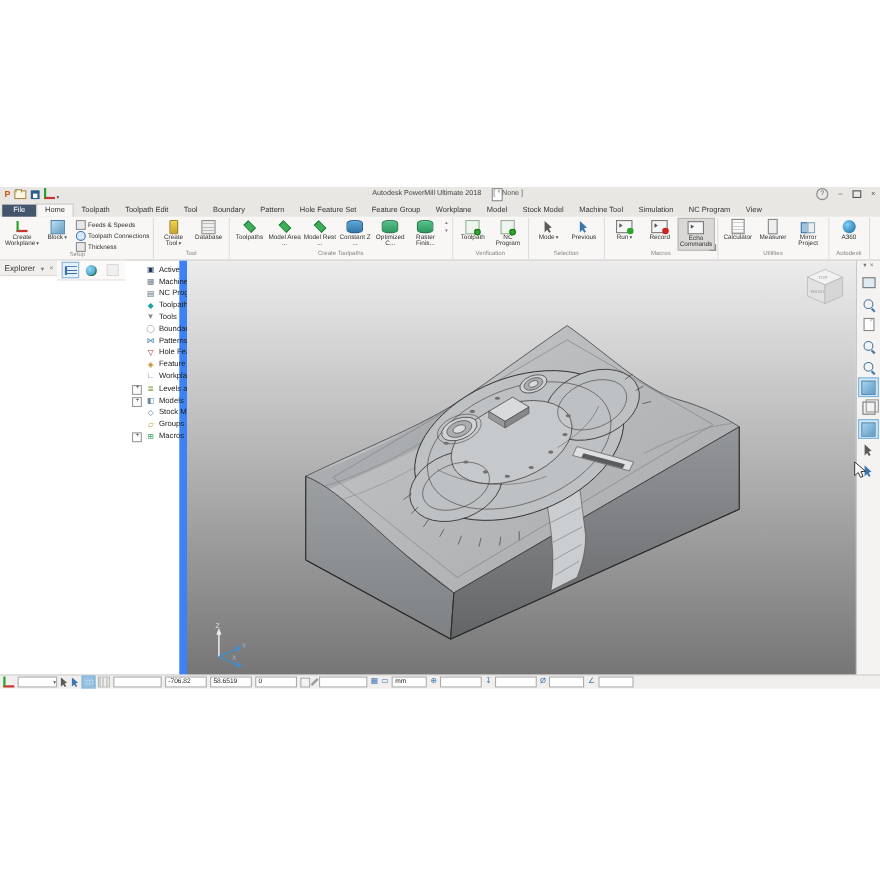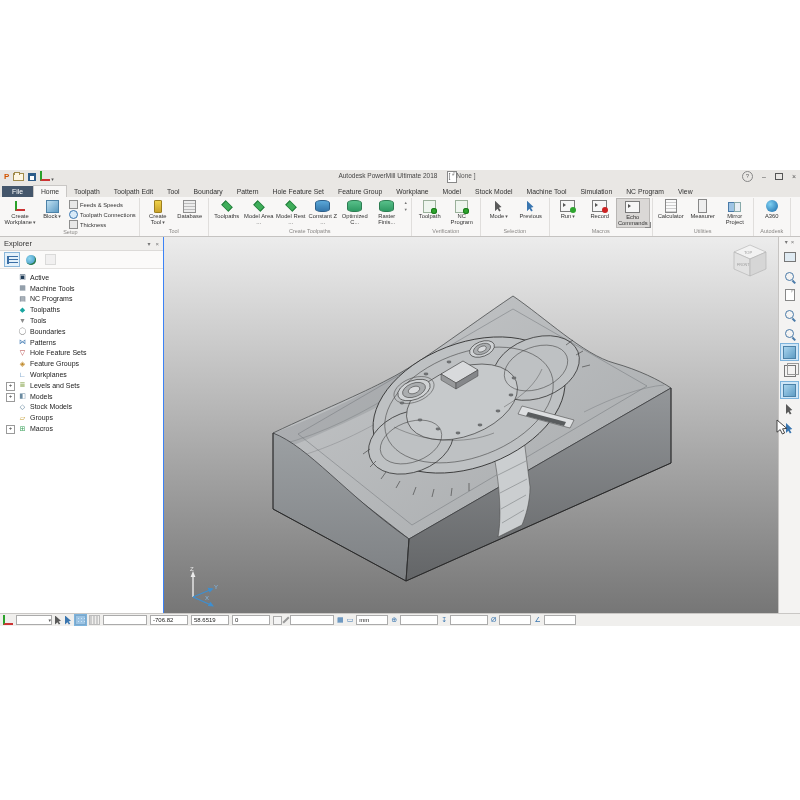--- a/index.html
+++ b/index.html
@@ -63,21 +63,21 @@
   .ic-console.rec::after{background:#cc2222;}
   .ic-calc{width:10px;height:12px;border:1px solid #888;display:inline-block;background:repeating-linear-gradient(#fafafa 0 2px,#cfcfcf 2px 3px);}
   .ic-meas{width:7px;height:12px;border:1px solid #888;background:#eee;display:inline-block;}
   .ic-mirror{width:13px;height:10px;position:relative;display:inline-block;}
   .ic-mirror::before{content:"";position:absolute;left:0;top:1px;width:6px;height:8px;background:#9fc4e4;border:1px solid #4a7aa8;}
   .ic-mirror::after{content:"";position:absolute;right:0;top:1px;width:5px;height:8px;border:1px solid #8aa;background:#e8eef4;}
   .ic-a360{width:12px;height:12px;border-radius:50%;background:radial-gradient(circle at 35% 35%,#7fd0f2,#1668a8);display:inline-block;}
 
   
   .main{display:flex;height:376px;}
-  .explorer{width:163px;background:#fff;border-right:1px solid #3b82f6;display:flex;flex-direction:column;}
+  .explorer{width:163px;background:#fff;border-right:7px solid #3b82f6;display:flex;}
   .exhead{height:13px;background:#f0efed;display:flex;align-items:center;padding:0 4px;font-size:7.5px;color:#333;border-bottom:1px solid #dcdad8;}
   .exhead .sp{flex:1;}
   .exhead .pc{color:#777;font-size:6px;margin-left:5px;}
   .extools{height:17px;display:flex;align-items:center;gap:3px;padding:0 4px;background:#fbfaf9;border-bottom:1px solid #e4e2e0;}
   .exbtn{width:14px;height:13px;display:flex;align-items:center;justify-content:center;border:1px solid transparent;}
   .exbtn.active{border-color:#8ab6d9;background:#e4f1fa;}
   .exbtn .lines{width:9px;height:8px;background:repeating-linear-gradient(#3a6ea5 0 1px,transparent 1px 3px);border-left:2px solid #3a6ea5;}
   .exbtn .globe{width:10px;height:10px;border-radius:50%;background:radial-gradient(circle at 35% 35%,#8fd6ef,#2c86b8);box-shadow:inset -1px -1px 0 #2e7d46;}
   .exbtn .disbox{width:9px;height:9px;border:1px solid #bbb;background:#e8e8e8;opacity:.5;}
   .tree{flex:1;padding:3px 0 0 4px;}

